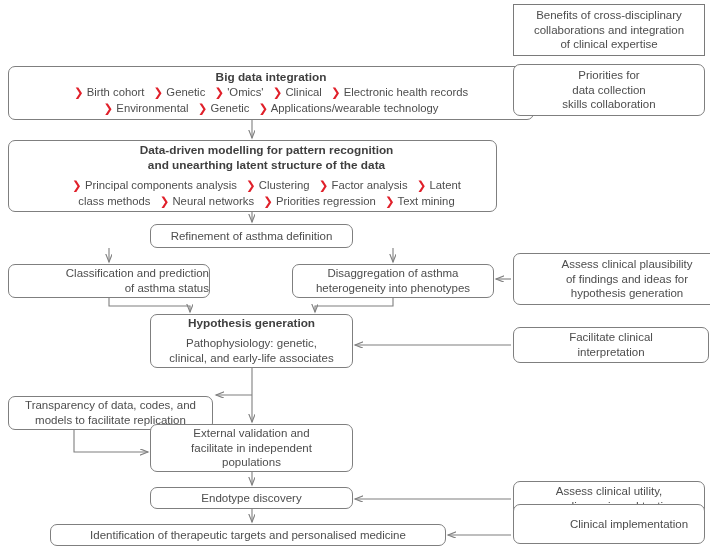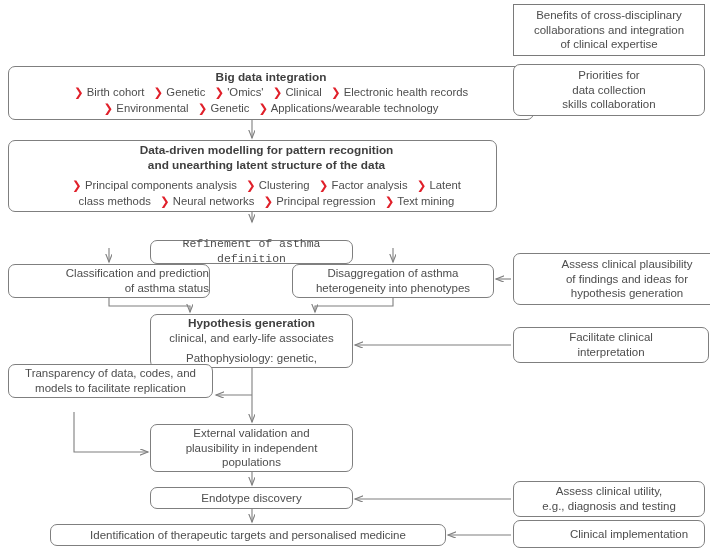--- a/index.html
+++ b/index.html
@@ -44,35 +44,35 @@
     padding:0 4px;
   }
   .chev{color:#e0202a;font-weight:bold;font-size:11.5px;}
   .nb{white-space:nowrap;}
   .sp{display:inline-block;width:6px;}
   .plain{font-size:11.5px;line-height:14.6px;}
 
   
   #box-bigdata      {left:8px;  top:66px;  width:526px; height:54px;}
   #box-modelling    {left:8px;  top:140px; width:489px; height:72px;padding-left:28px;}
-  #box-refinement   {left:150px;top:240px; width:203px; height:24px;font-family:Liberation Mono, monospace;}
+  #box-refinement   {left:150px;top:224px; width:203px; height:24px;}
   #box-classification{left:8px; top:264px; width:202px; height:34px;align-items:flex-end;}
   #box-disaggregation{left:292px;top:264px;width:202px; height:34px;text-align:right;}
   #box-hypothesis   {left:150px;top:314px; width:203px; height:54px;}
-  #box-transparency {left:8px;  top:364px; width:205px; height:34px;}
+  #box-transparency {left:8px;  top:396px; width:205px; height:34px;}
   #box-external     {left:150px;top:424px; width:203px; height:48px;text-align:center;}
   #box-endotype     {left:150px;top:487px; width:203px; height:22px;}
   #box-identification{left:50px;top:524px; width:396px; height:22px;text-align:center;}
 
   #box-benefits     {left:513px;top:4px;   width:192px; height:52px;}
   #box-priorities   {left:513px;top:64px;  width:192px; height:52px;}
   #box-assess-plaus {left:513px;top:253px; width:228px; height:52px;}
   #box-facilitate   {left:513px;top:327px; width:196px; height:36px;}
   #box-assess-util  {left:513px;top:481px; width:192px; height:36px;}
-  #box-clinical-impl{left:513px;top:520px; width:192px; height:28px;padding-left:40px;}
+  #box-clinical-impl{left:513px;top:504px; width:192px; height:40px;padding-left:40px;}
 </style>
 </head>
 <body>
 
 <div id="stage">
 
   <svg id="wires" viewBox="0 0 710 554">
     <defs>
       <marker id="ah" markerWidth="9" markerHeight="9" refX="7.5" refY="3" orient="auto" markerUnits="strokeWidth">
         <path d="M0,0 L7.5,3 L0,6" fill="none" stroke="#7f7f7f" stroke-width="1"></path>
@@ -138,21 +138,21 @@
     <div class="bullets" style="margin-top:5px;">
       <div>
         <span class="nb"><span class="chev">❯</span> <span>Principal components analysis</span></span><span class="sp"></span>
         <span class="nb"><span class="chev">❯</span> <span>Clustering</span></span><span class="sp"></span>
         <span class="nb"><span class="chev">❯</span> <span>Factor analysis</span></span><span class="sp"></span>
         <span class="nb"><span class="chev">❯</span> <span>Latent</span></span>
       </div>
       <div>
         <span class="nb">class methods</span><span class="sp"></span>
         <span class="nb"><span class="chev">❯</span> <span>Neural networks</span></span><span class="sp"></span>
-        <span class="nb"><span class="chev">❯</span> <span>Principal regression</span></span><span class="sp"></span>
+        <span class="nb"><span class="chev">❯</span> <span>Priorities regression</span></span><span class="sp"></span>
         <span class="nb"><span class="chev">❯</span> <span>Text mining</span></span>
       </div>
     </div>
   </div>
 
   <div class="box" id="box-refinement">
     <div class="plain">Refinement of asthma definition</div>
   </div>
 
   <div class="box" id="box-classification">
@@ -160,32 +160,32 @@
     <div class="plain">of asthma status</div>
   </div>
 
   <div class="box" id="box-disaggregation">
     <div class="plain">Disaggregation of asthma</div>
     <div class="plain">heterogeneity into phenotypes</div>
   </div>
 
   <div class="box" id="box-hypothesis">
     <div class="title">Hypothesis generation</div>
+    <div class="plain" style="margin-top:5px;">Pathophysiology: genetic,</div>
     <div class="plain">clinical, and early-life associates</div>
-    <div class="plain" style="margin-top:5px;">Pathophysiology: genetic,</div>
   </div>
 
   <div class="box" id="box-transparency">
     <div class="plain">Transparency of data, codes, and</div>
     <div class="plain">models to facilitate replication</div>
   </div>
 
   <div class="box" id="box-external">
     <div class="plain">External validation and</div>
-    <div class="plain">plausibility in independent</div>
+    <div class="plain">facilitate in independent</div>
     <div class="plain">populations</div>
   </div>
 
   <div class="box" id="box-endotype">
     <div class="plain">Endotype discovery</div>
   </div>
 
   <div class="box" id="box-identification">
     <div class="plain">Identification of therapeutic targets and personalised medicine</div>
   </div>

